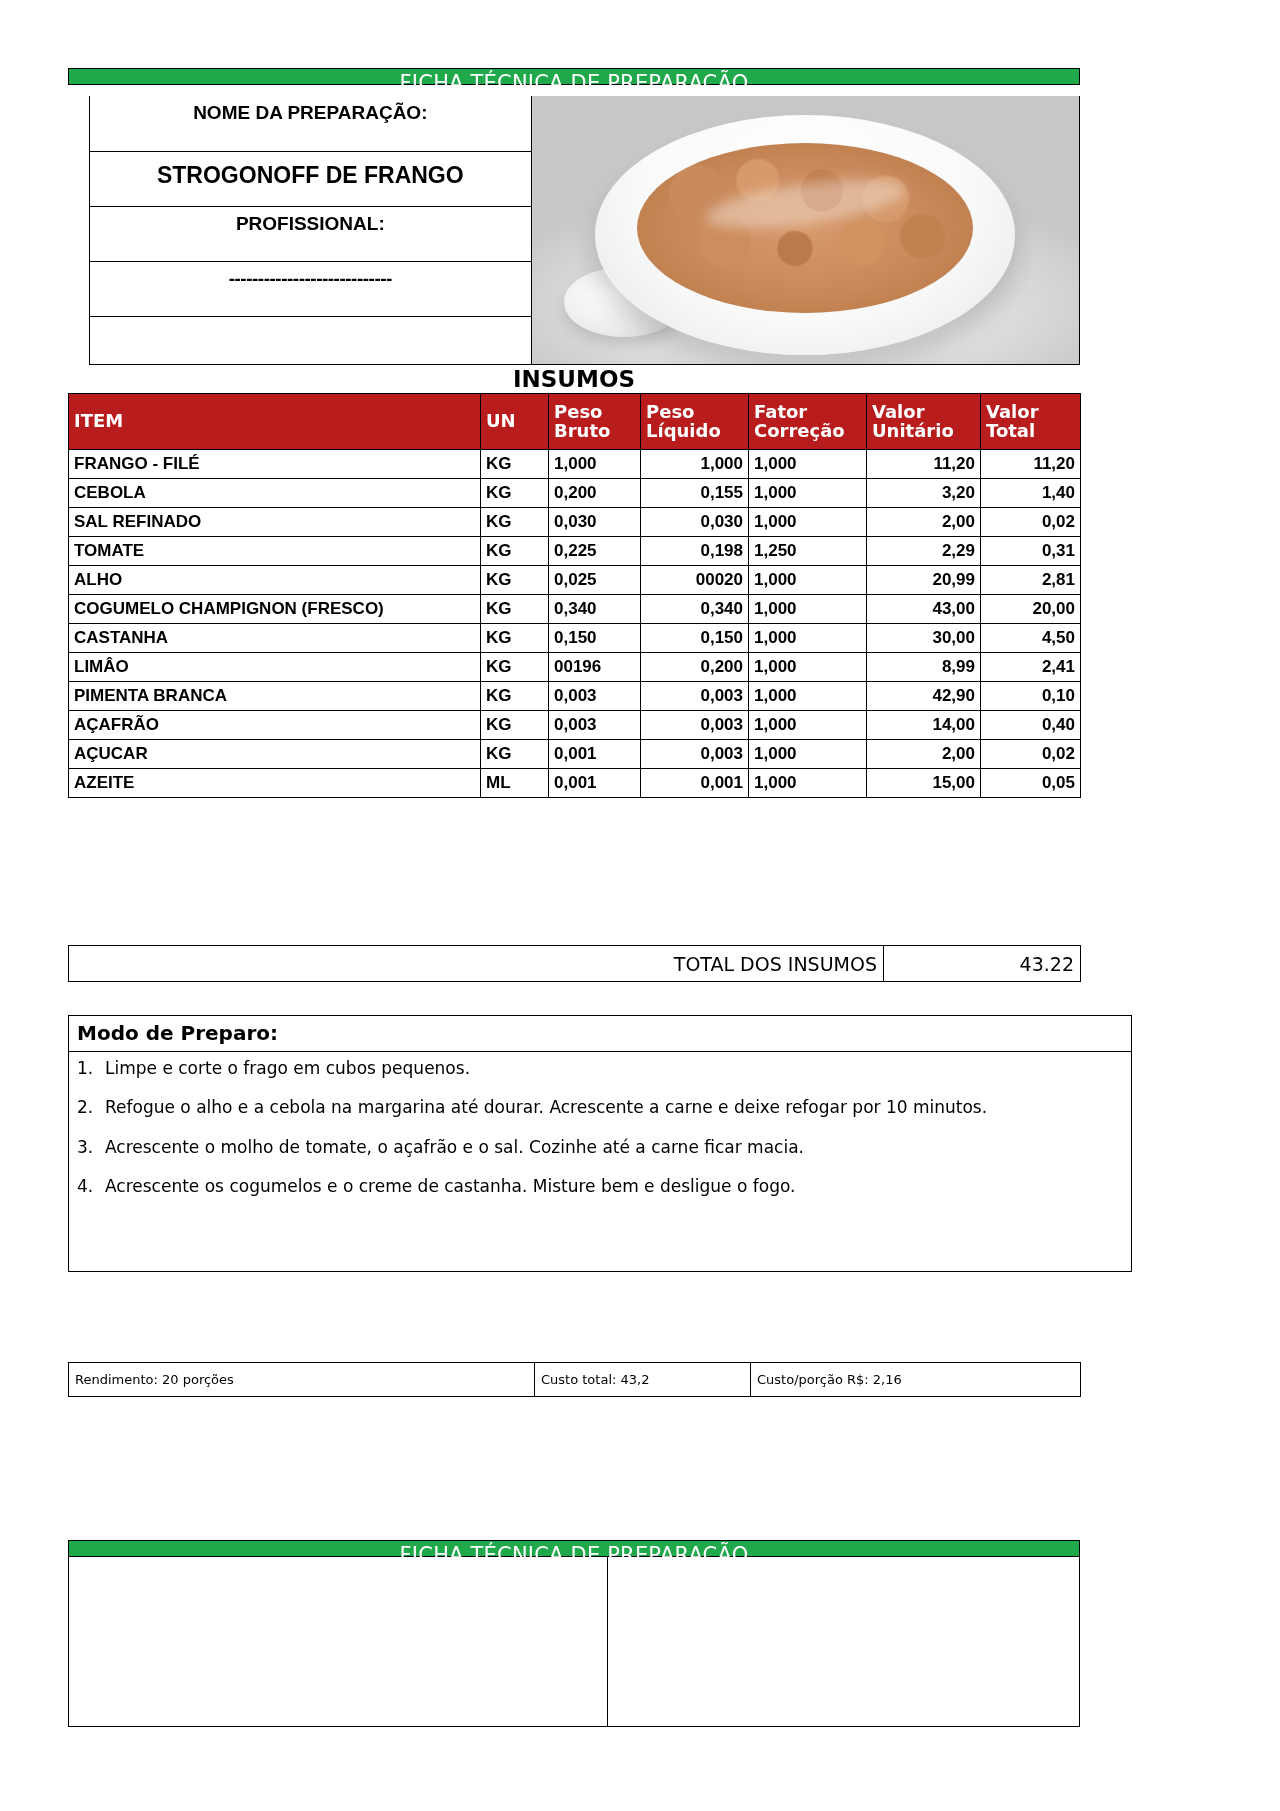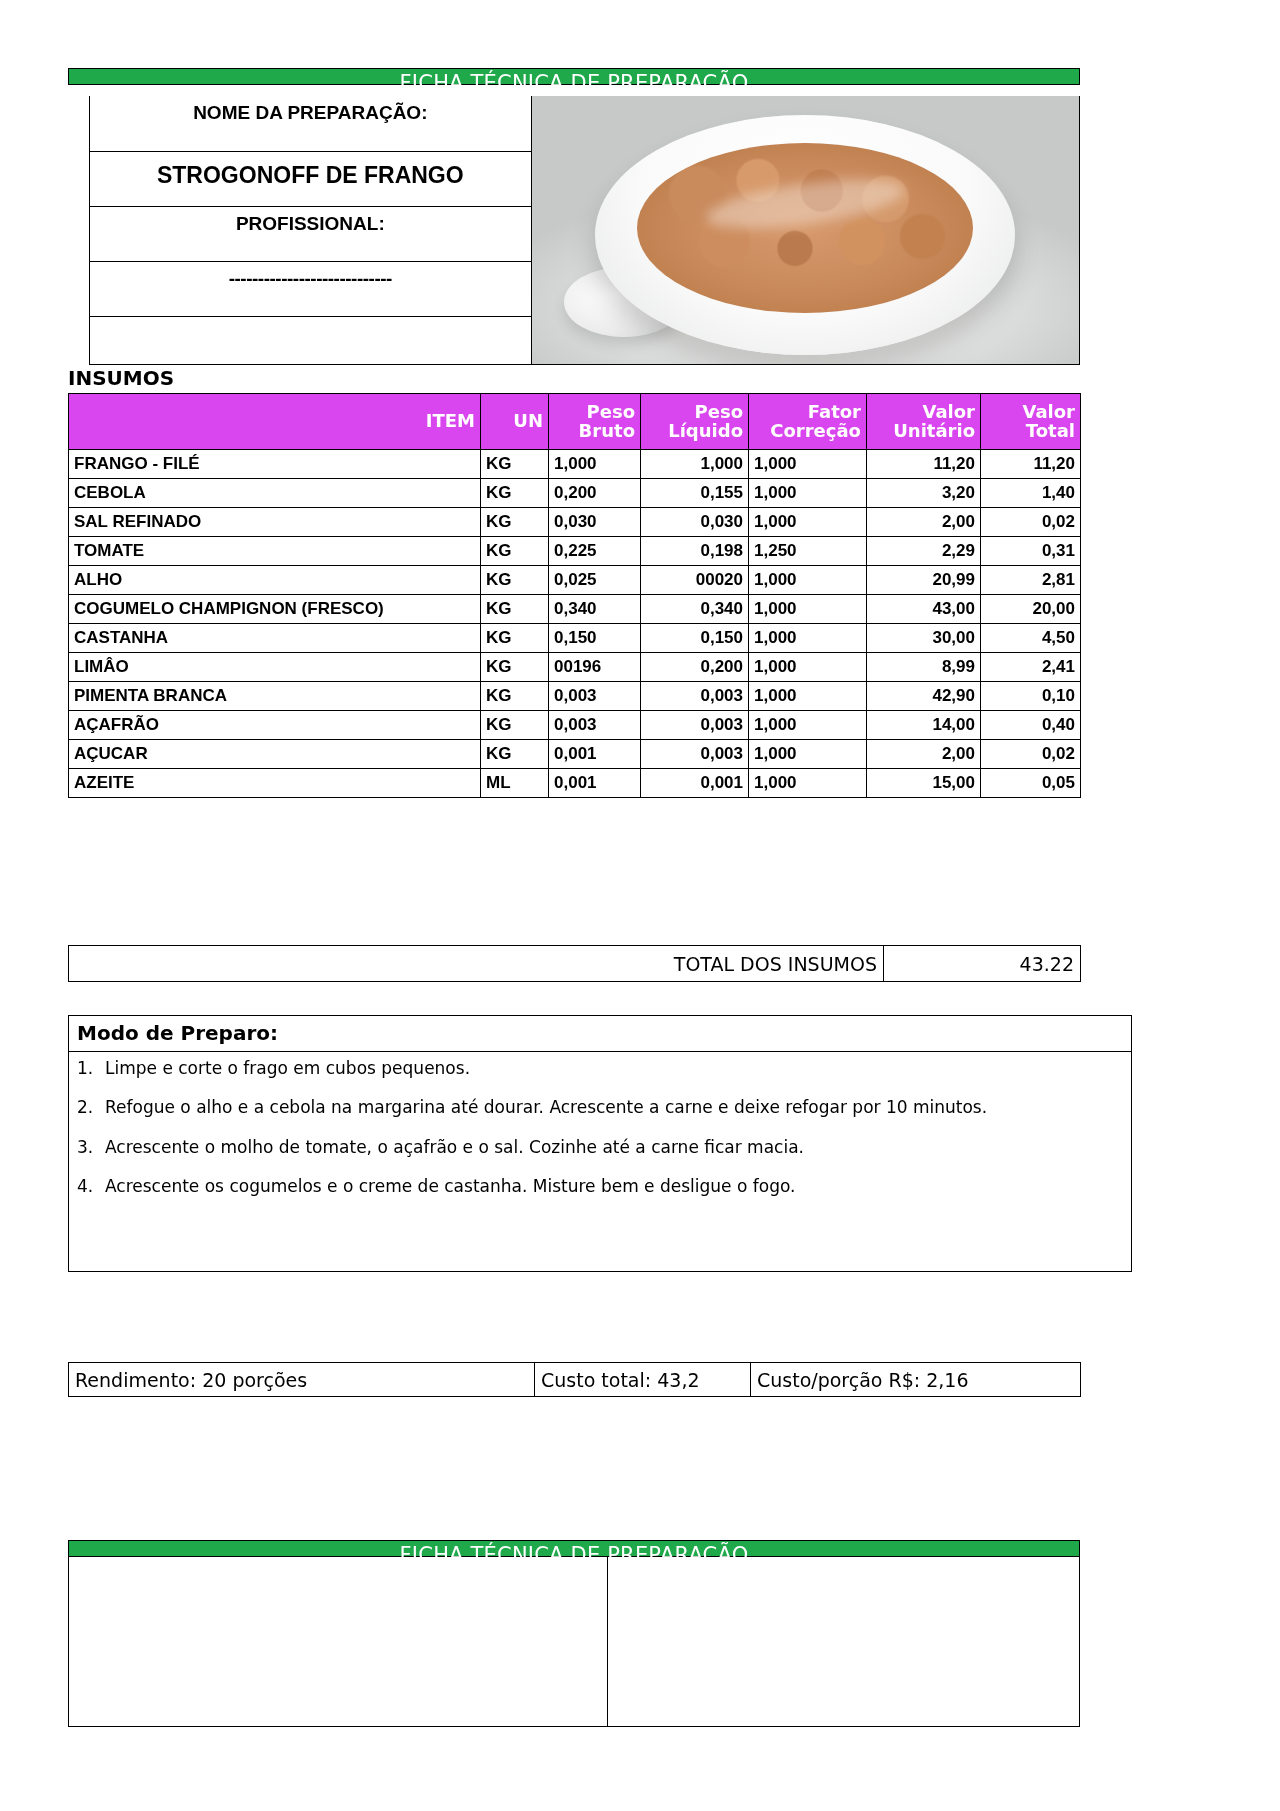--- a/index.html
+++ b/index.html
@@ -141,47 +141,47 @@
     border-radius: 50%;
     background: radial-gradient(ellipse at 40% 40%, #ffffff 0%, #ededed 60%, #d6d8d8 100%);
     box-shadow: 0 8px 14px rgba(0,0,0,0.12);
   }
 
   
   .insumos-label {
     position: absolute;
     left: 0;
     width: 1012px;
-    text-align: left;
+    text-align: center;
     font-family: "DejaVu Sans", sans-serif;
     font-weight: bold;
-    font-size: 20px;
+    font-size: 23px;
   }
 
   
   table.insumos {
     border-collapse: collapse;
     width: 1012px;
     table-layout: fixed;
   }
   table.insumos th,
   table.insumos td {
     border: 1.5px solid #000;
     box-sizing: border-box;
     padding: 0 5px;
     font-size: 17px;
     height: 26px;
   }
   table.insumos thead th {
-    background: #d946ef;
+    background: #b91c1c;
     color: #ffffff;
     font-family: "DejaVu Sans", sans-serif;
     font-weight: bold;
     font-size: 18px;
-    text-align: right;
+    text-align: left;
     height: 56px;
     vertical-align: middle;
     line-height: 1.05;
   }
   table.insumos tbody td {
     background: #fff;
     font-weight: bold;
     height: 28px;
     line-height: 28px;
   }
@@ -251,21 +251,21 @@
   
   table.footer {
     border-collapse: collapse;
     width: 1012px;
     table-layout: fixed;
   }
   table.footer td {
     border: 1.5px solid #000;
     box-sizing: border-box;
     height: 34px;
-    font-size: 19px;
+    font-size: 13px;
     padding: 0 6px;
     font-family: "DejaVu Sans", sans-serif;
     text-align: left;
   }
   col.w-f1 { width: 466px; }
   col.w-f2 { width: 216px; }
   col.w-f3 { width: 330px; }
 
   
   .bottom-grid {

